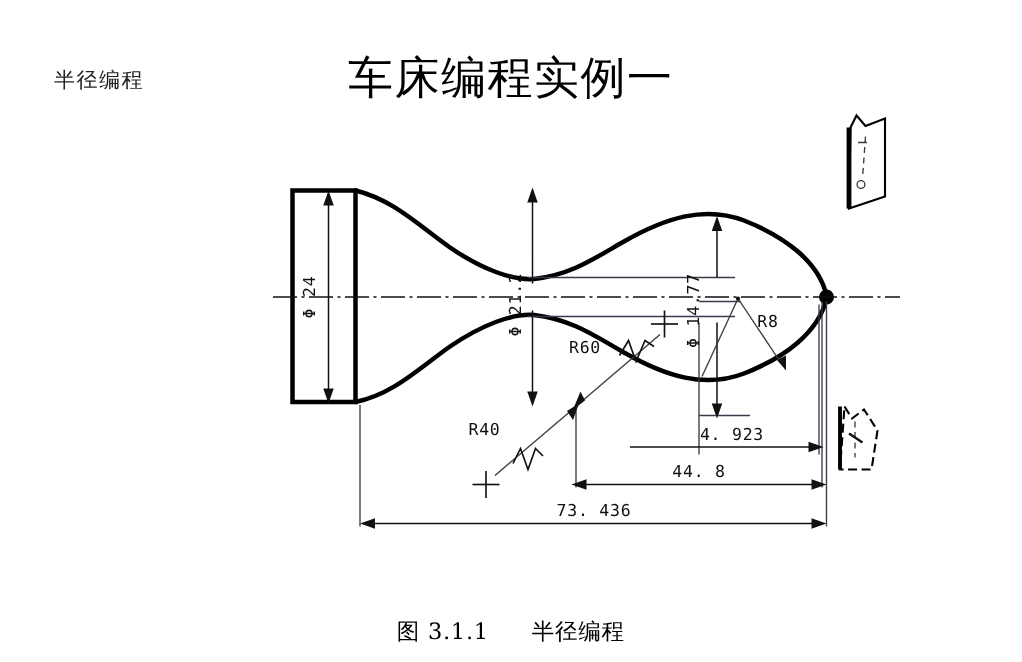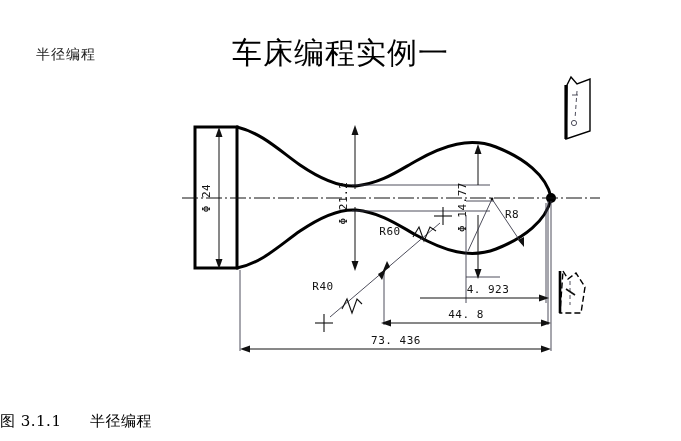--- a/index.html
+++ b/index.html
@@ -37,21 +37,21 @@
     font-size: 14px;
     line-height: 20px;
     color: #222222;
     letter-spacing: 1px;
   }
   #caption {
     position: absolute;
     left: 0;
     top: 412px;
     width: 681px;
-    text-align: left;
+    text-align: center;
     font-family: "DejaVu Serif", "Liberation Serif", serif;
     font-size: 15px;
     color: #000000;
     letter-spacing: 0.5px;
   }
   #caption .gap { display: inline-block; width: 18px; }
   #drawing {
     position: absolute;
     left: 0;
     top: 55px;

